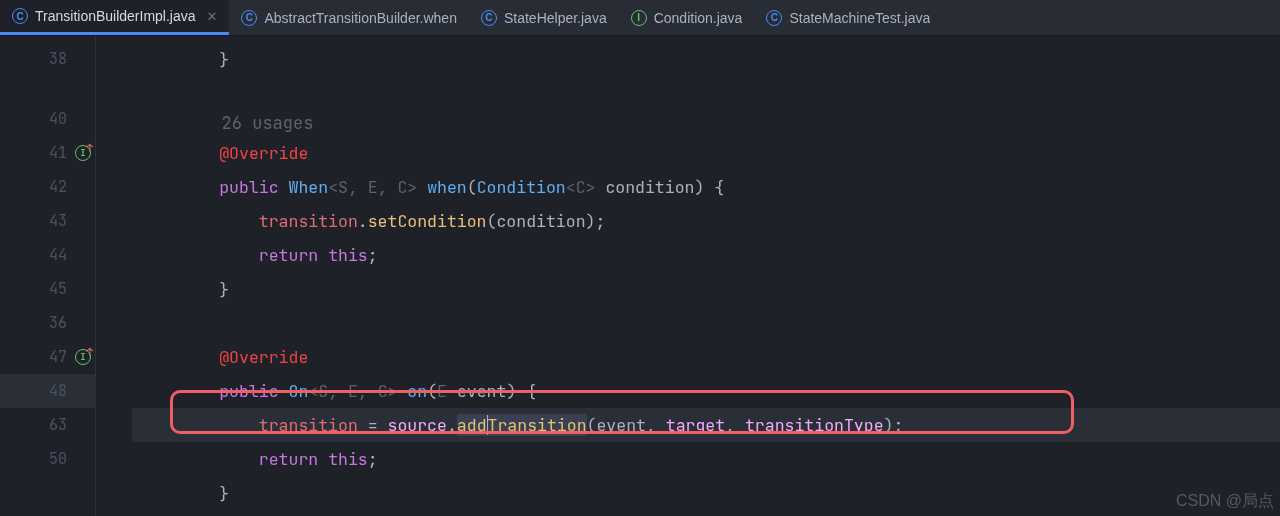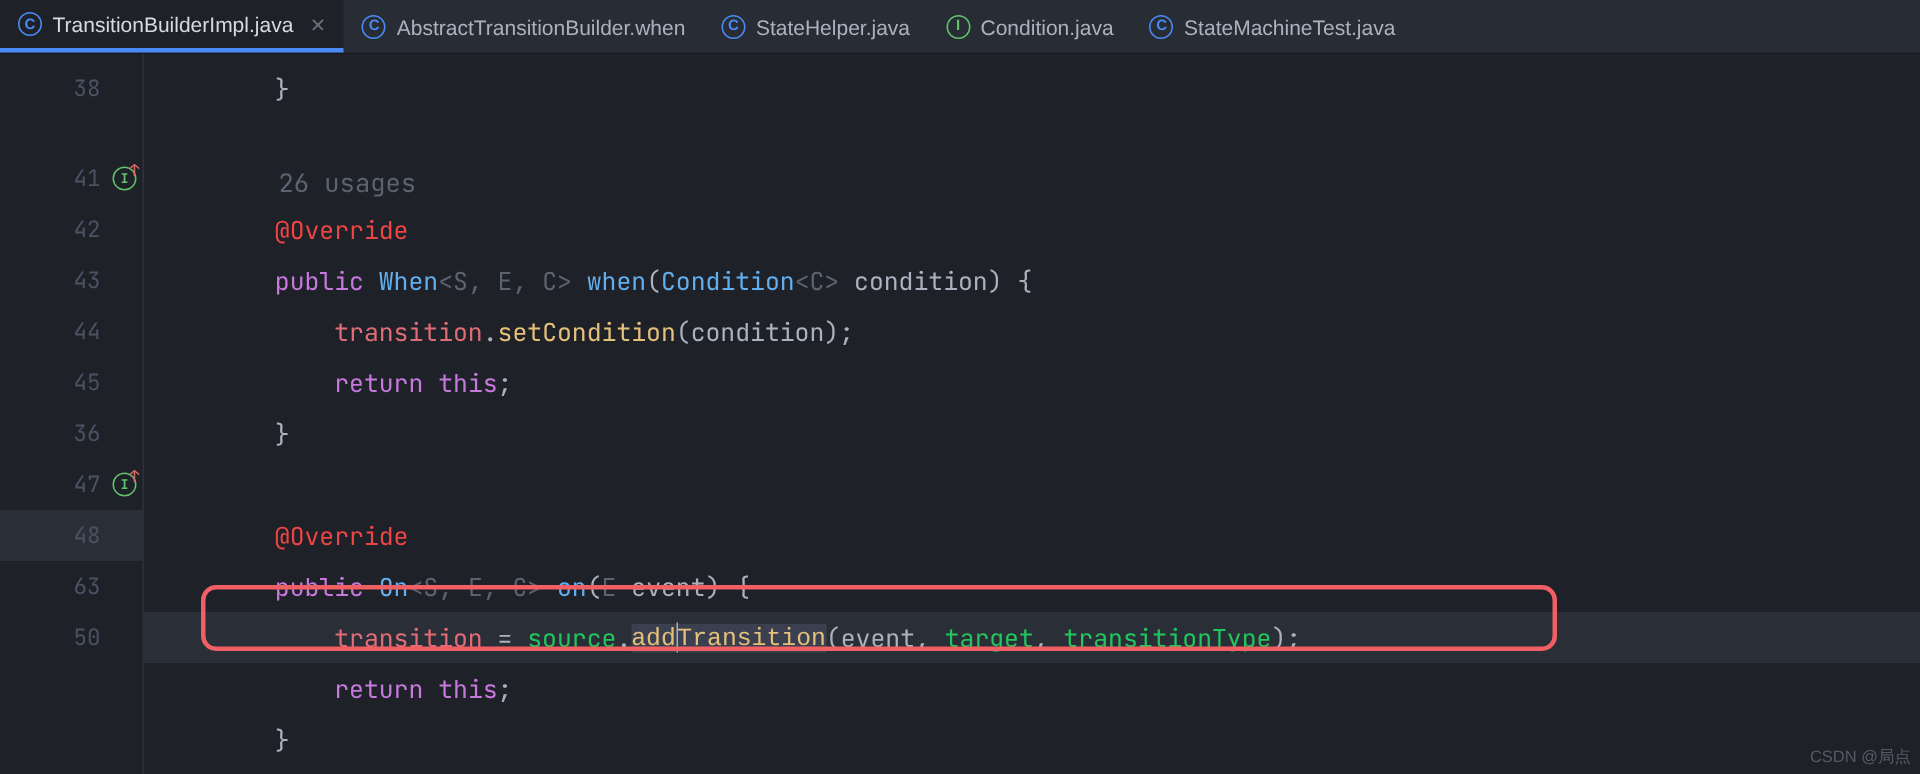--- a/index.html
+++ b/index.html
@@ -52,20 +52,21 @@
     .close-x {
       color: #6b717d;
       font-size: 13px;
       margin-left: 4px;
     }
     .editor {
       display: flex;
       height: calc(100% - 36px);
       position: relative;
       font-variant-ligatures: none;
+      gap: 36px;
     }
     .gutter {
       width: 96px;
       flex-shrink: 0;
       padding-top: 6px;
       border-right: 1px solid #2c313a;
     }
     .gutter-row {
       height: 34px;
       display: flex;
@@ -116,48 +117,47 @@
     .tok-anno { color: #ef4444; }
     .tok-kw { color: #c678dd; }
     .tok-type { color: #61afef; }
     .tok-generic { color: #5c6370; }
     .tok-method { color: #e5c07b; }
     .tok-methoddef { color: #61afef; }
     .tok-param { color: #abb2bf; }
     .tok-punct { color: #abb2bf; }
     .tok-field { color: #e06c75; }
     .tok-this { color: #c678dd; }
-    .tok-var { color: #22c55e; }
+    .tok-var { color: #f0abfc; }
     .highlight-box {
       position: absolute;
       border: 3px solid #ef5f64;
       border-radius: 10px;
       left: 38px;
       top: 354px;
       width: 904px;
       height: 44px;
       pointer-events: none;
     }
     .sel-under {
       background: #3a4050;
-      font-family: Liberation Mono, monospace;
     }
     .caret {
       display:inline-block;
       width:1px; height:20px;
       background:#aeb2bf;
       vertical-align: middle;
       margin: 0;
     }
     .watermark {
       position: absolute;
       right: 6px;
       bottom: 4px;
       color: #6b717d;
-      font-size: 11px;
+      font-size: 16px;
       font-family: sans-serif;
       opacity: 0.7;
     }
   </style>
 </head>
 <body>
 
 <div class="tabs">
   <div class="tab active">
     <span class="tab-icon-c">C</span>
@@ -182,20 +182,23 @@
   </div>
 </div>
 
 <div class="editor">
   <div class="gutter">
     <div class="gutter-row">
         <span class="line-num">38</span>
       </div>
     <div class="gutter-row" style="height:26px">
         <span class="line-num"></span>
+      </div>
+    <div class="gutter-row">
+        <span class="line-num">40</span>
       </div>
     <div class="gutter-row">
         <span class="line-num">41</span>
         <span class="gutter-icon">I</span>
       </div>
     <div class="gutter-row">
         <span class="line-num">42</span>
       </div>
     <div class="gutter-row">
         <span class="line-num">43</span>

